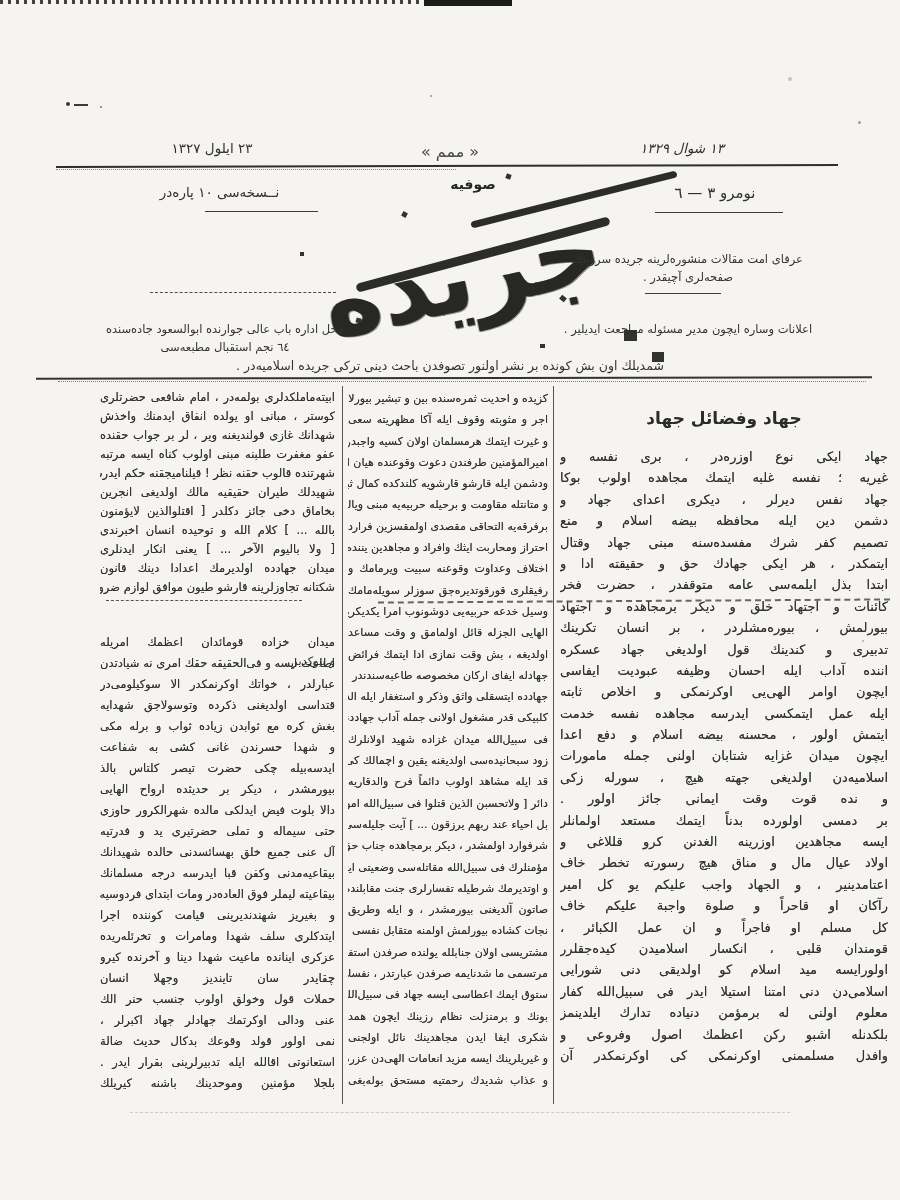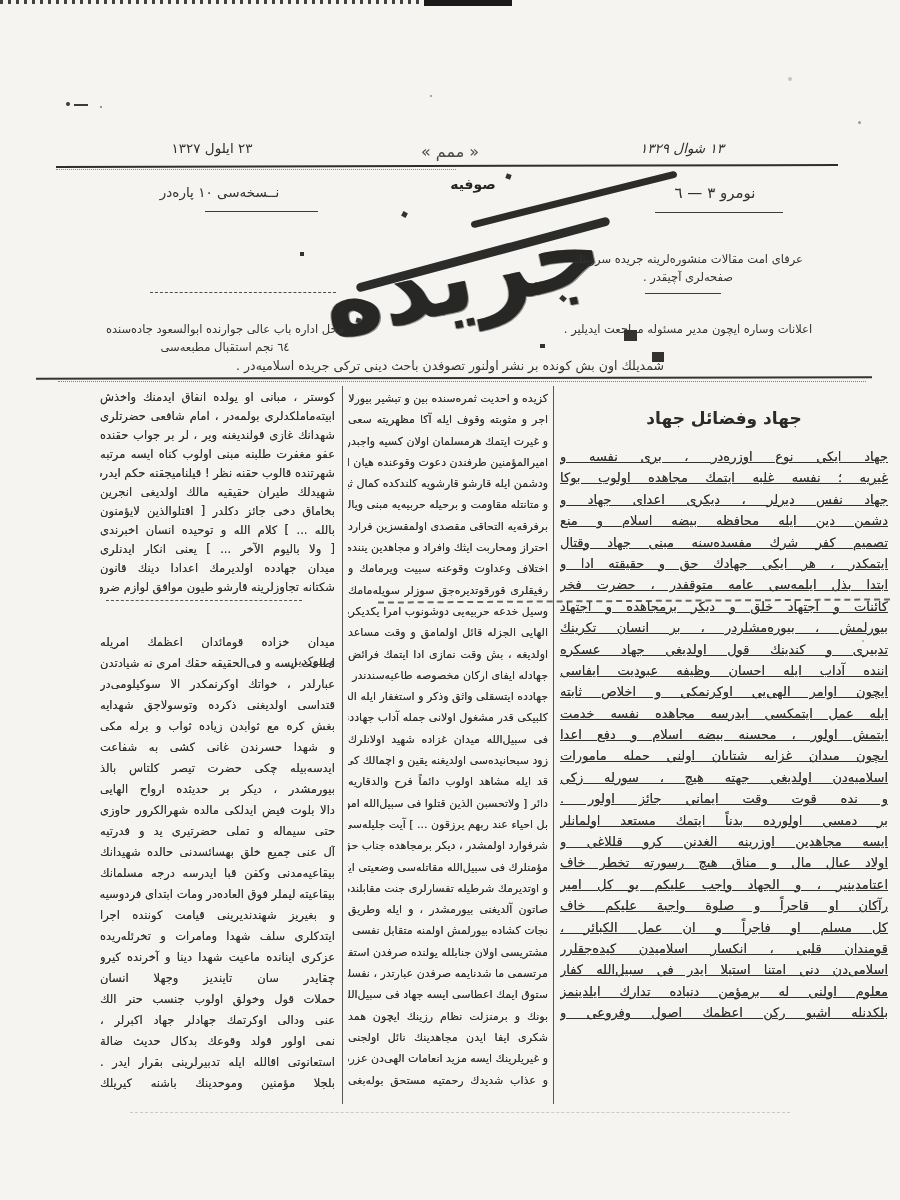--- a/index.html
+++ b/index.html
@@ -27,21 +27,21 @@
   .notice{width:252px;text-align:center;font-size:11.5px;line-height:18px;color:#33332f;}
   
   .subtitle{top:358px;left:90px;width:720px;text-align:center;font-size:12.5px;color:#33332f;}
   .rule-dbl-a{top:377px;left:36px;width:836px;height:2px;background:#343432;transform:rotate(-0.1deg);}
   .rule-dbl-b{top:381px;left:58px;width:808px;border-top:1px dotted #80807c;}
   
   .vrule{top:386px;height:718px;width:1px;background:#565652;}
   .col{text-align:right;}
   .headline{text-align:center;font-size:17px;font-weight:bold;color:#2b2b29;height:46px;line-height:36px;}
   .tline{direction:rtl;text-align:justify;text-align-last:justify;overflow:hidden;white-space:nowrap;color:#31312d;text-shadow:0 0 .5px rgba(45,45,42,.65);}
-  .col-right .tline{font-size:13px;height:21.4px;line-height:21.4px;text-decoration:underline;}
+  .col-right .tline{font-size:13px;height:21.4px;line-height:21.4px;}
   .col-middle .tline{font-size:11px;height:21.3px;line-height:21.3px;}
   .col-left-a .tline{font-size:11.5px;height:19px;line-height:19px;}
   .col-left-b .tline{font-size:11.5px;height:21px;line-height:21px;}
   .break-line{font-size:11.5px;height:20px;line-height:20px;text-align:right;color:#31312d;margin-top:45px;}
   .lrule{top:600px;left:106px;width:196px;border-top:1.5px dashed #55554f;}
   .struck{top:600px;left:378px;width:512px;border-top:2.5px dashed #4e4e48;transform:rotate(-0.35deg);opacity:.85;}
   .bottom-faint{top:1112px;left:130px;width:660px;border-top:1px dashed #cbcac4;}
 </style>
 </head>
 <body>
@@ -116,23 +116,25 @@
         <div class="tline">ايچون ميدان غزايه شتابان اولنی جمله مامورات</div>
         <div class="tline">اسلاميه‌دن اولديغی جهته هيچ ، سورله زكی</div>
         <div class="tline">و نده قوت وقت ايمانی جائز اولور .</div>
         <div class="tline">بر دمسی اولورده بدناً ايتمك مستعد اولمانلر</div>
         <div class="tline">ايسه مجاهدين اوزرينه الغدنن كرو قللاغی و</div>
         <div class="tline">اولاد عيال مال و مناق هيچ رسورته تخطر خاف</div>
         <div class="tline">اعتامدينير ، و الجهاد واجب عليكم يو كل امير</div>
         <div class="tline">رآكان او قاحراً و صلوة واجبة عليكم خاف</div>
         <div class="tline">كل مسلم او فاجراً و ان عمل الكبائر ،</div>
         <div class="tline">قومندان قلبی ، انكسار اسلاميدن كيده‌جقلرر</div>
+        <div class="tline">اولورايسه ميد اسلام كو اولديقی دنی شورايی</div>
         <div class="tline">اسلامی‌دن دنی امتنا استيلا ايدر فی سبيل‌الله كفار</div>
         <div class="tline">معلوم اولنی له برمؤمن دنياده تدارك ايلدينمز</div>
         <div class="tline">بلكدنله اشبو ركن اعظمك اصول وفروعی و</div>
+        <div class="tline">وافدل مسلممنی اوكرنمكی كی اوكرنمكدر آن</div>
       </div>
   </div>
 
   <div class="abs col col-middle" style="left:348px;top:388px;width:200px;">
     <div>
         <div class="tline">كزيده و احديت ثمره‌سنده بين و تبشير بيورلان</div>
         <div class="tline">اجر و مثوبته وقوف ايله آكا مظهريته سعی</div>
         <div class="tline">و غيرت ايتمك هرمسلمان اولان كسيه واجبدر .</div>
         <div class="tline">اميرالمؤمنين طرفندن دعوت وقوعنده هيان اجابت</div>
         <div class="tline">ودشمن ايله قارشو قارشويه كلندكده كمال ثبات</div>
@@ -162,22 +164,22 @@
         <div class="tline">ستوق ايمك اعطاسی ايسه جهاد فی سبيل‌الله در .</div>
         <div class="tline">بونك و برمنزلت نظام رزينك ايچون همد</div>
         <div class="tline">شكری ايفا ايدن مجاهدينك نائل اولجنی</div>
         <div class="tline">و غيريلرينك ايسه مزيد انعامات الهی‌دن عزرم</div>
         <div class="tline">و عذاب شديدك رحمتيه مستحق بوله‌بغی</div>
       </div>
   </div>
 
   <div class="abs col col-left-a" style="left:100px;top:388px;width:235px;">
     <div>
+        <div class="tline">ابيته‌ماملكدلری بولمه‌در ، امام شافعی حضرتلری</div>
         <div class="tline">كوستر ، مبانی او يولده انفاق ايدمنك واخذش</div>
-        <div class="tline">ابيته‌ماملكدلری بولمه‌در ، امام شافعی حضرتلری</div>
         <div class="tline">شهدانك غازی قولنديغنه وير ، لر بر جواب حقنده</div>
         <div class="tline">عفو مغفرت طلبنه مبنی اولوب كناه ايسه مرتبه</div>
         <div class="tline">شهرتنده قالوب حقنه نظر ! قيلناميجقنه حكم ايدرسی ،</div>
         <div class="tline">شهيدلك طيران حقيقيه مالك اولديغی انجرين</div>
         <div class="tline">بخاماق دخی جائز دكلدر [ اقتلوالذين لايؤمنون</div>
         <div class="tline">بالله ... ] كلام الله و توحيده انسان اخبرندی</div>
         <div class="tline">[ ولا باليوم الآخر ... ] يعنی انكار ايدنلری</div>
         <div class="tline">ميدان جهادده اولديرمك اعدادا دينك قانون</div>
         <div class="tline">شكتانه تجاوزلرينه قارشو طيون موافق لوازم ضرورته</div>
       </div>

